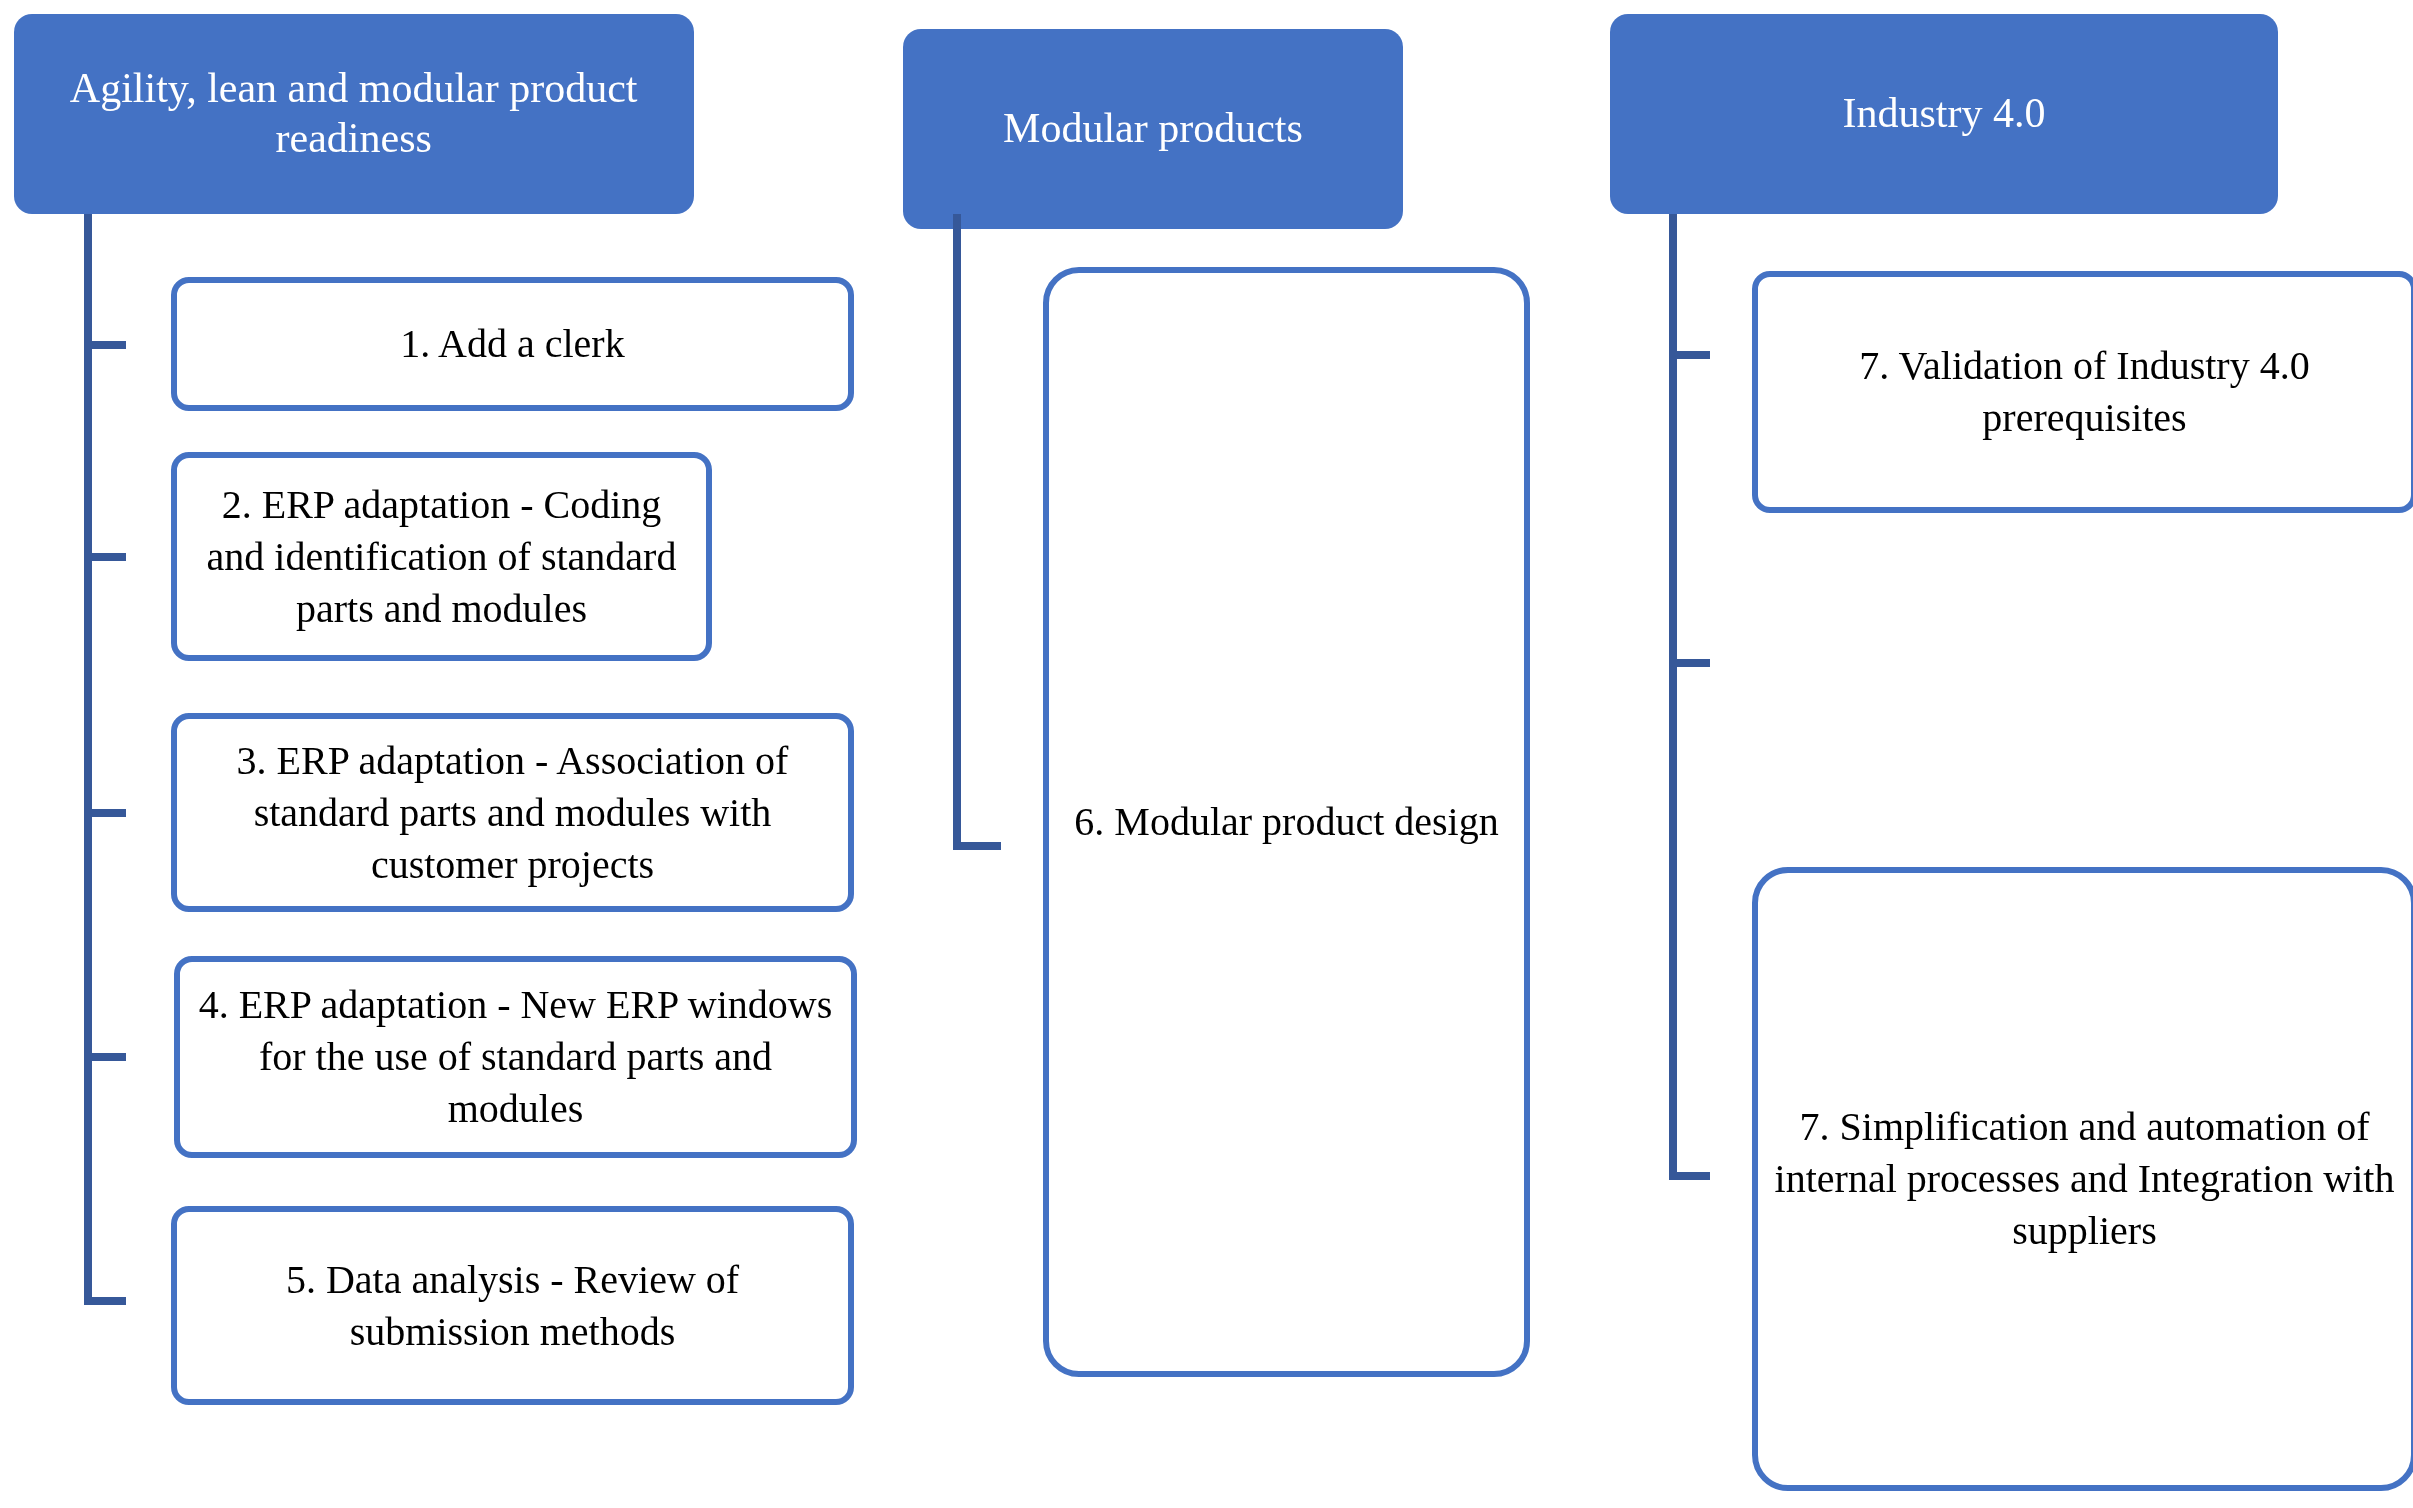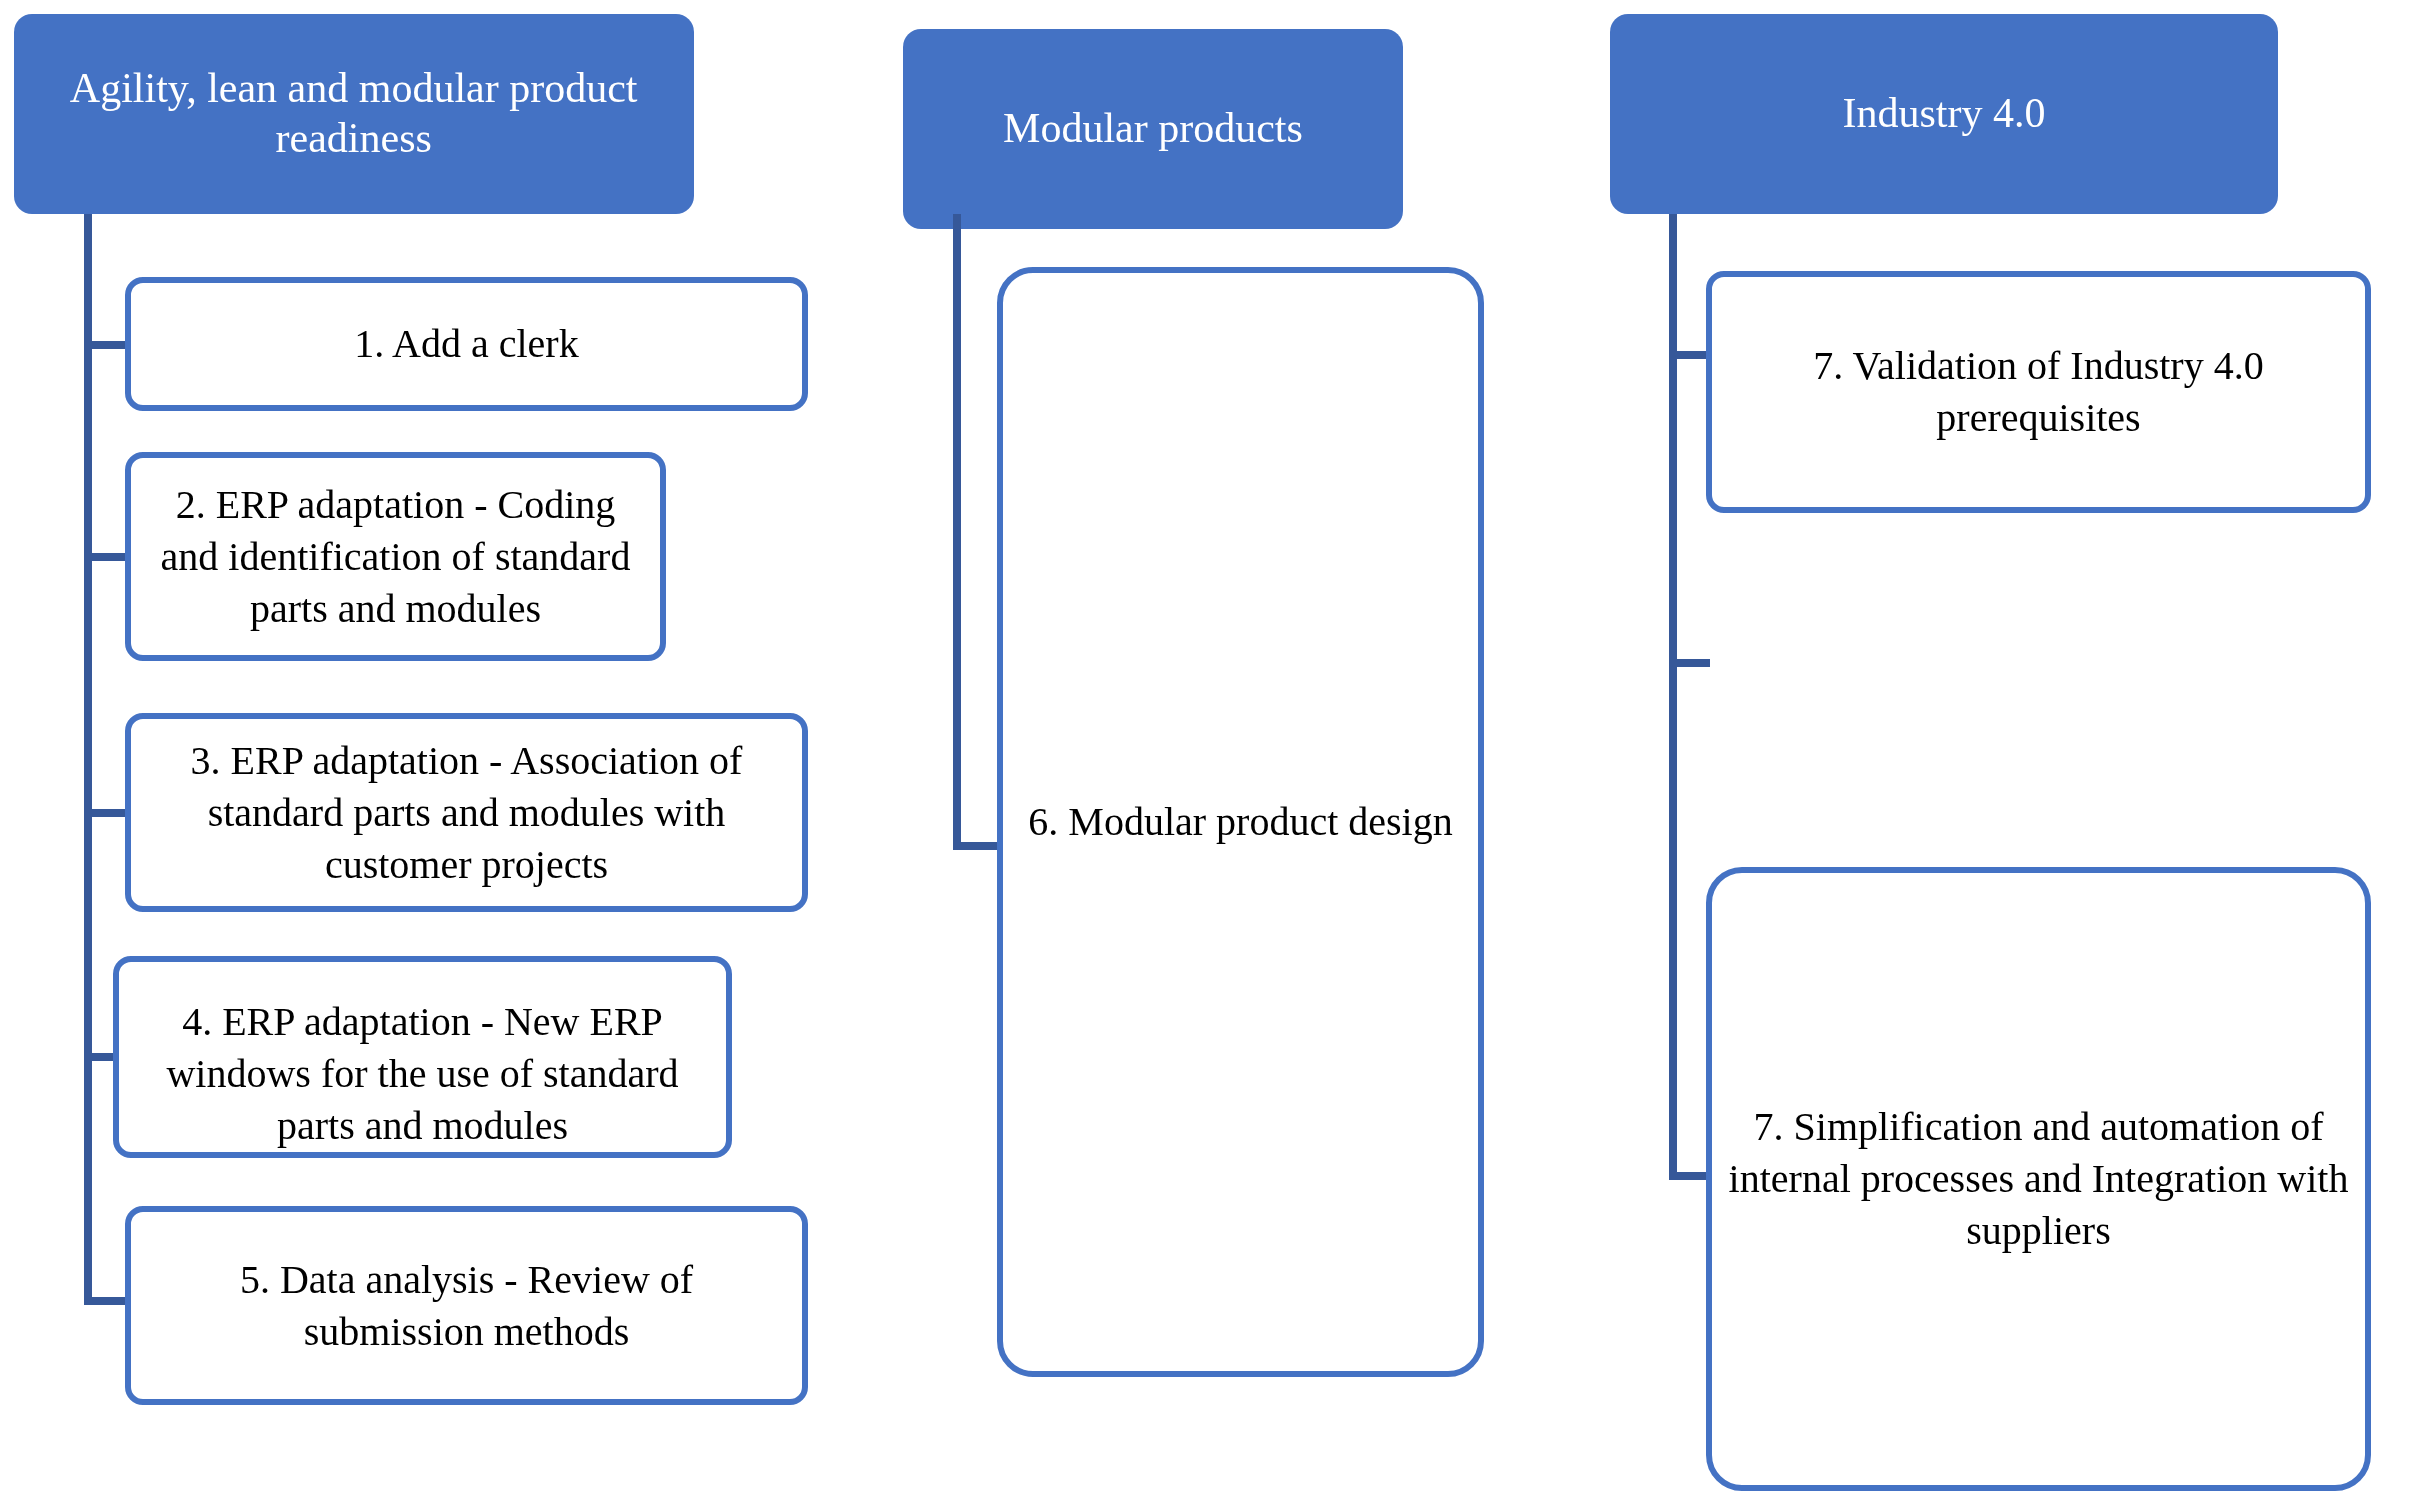--- a/index.html
+++ b/index.html
@@ -26,20 +26,21 @@
   .obox{
     position:absolute;
     background:#ffffff;
     border:6.2px solid #4472c4;
     box-sizing:border-box;
     display:flex;align-items:center;justify-content:center;
     text-align:center;
     color:#000000;
     line-height:1.30;
     padding:0 15px;
+    margin-left:46px;
   }
   .obox-txt{display:block;width:100%;}
 
   .r-sm{border-radius:18px;}
   .r-lg{border-radius:36px;}
 
   
   .trunk{position:absolute;background:#365899;width:7.5px;}
   .stub{position:absolute;background:#365899;height:7.5px;}
 
@@ -71,21 +72,21 @@
   </div>
 
   <div class="obox r-sm" style="left:125px;top:452px;width:541px;height:209px;">
     <span class="obox-txt">2. ERP adaptation - Coding and identification of standard parts and modules</span>
   </div>
 
   <div class="obox r-sm" style="left:125px;top:713px;width:683px;height:199px;">
     <span class="obox-txt">3. ERP adaptation - Association of standard parts and modules with customer projects</span>
   </div>
 
-  <div class="obox r-sm" style="left:113px;top:956px;width:619px;height:202px;align-items:flex-end;">
+  <div class="obox r-sm" style="left:128px;top:956px;width:683px;height:202px;">
     <span class="obox-txt">4. ERP adaptation - New ERP windows for the use of standard parts and modules</span>
   </div>
 
   <div class="obox r-sm" style="left:125px;top:1206px;width:683px;height:199px;">
     <span class="obox-txt">5. Data analysis - Review of submission methods</span>
   </div>
 
   <div class="hdr" id="hdr-2" style="left:903px;top:29px;width:500px;height:200px;">
     <span class="hdr-txt">Modular products</span>
   </div>

